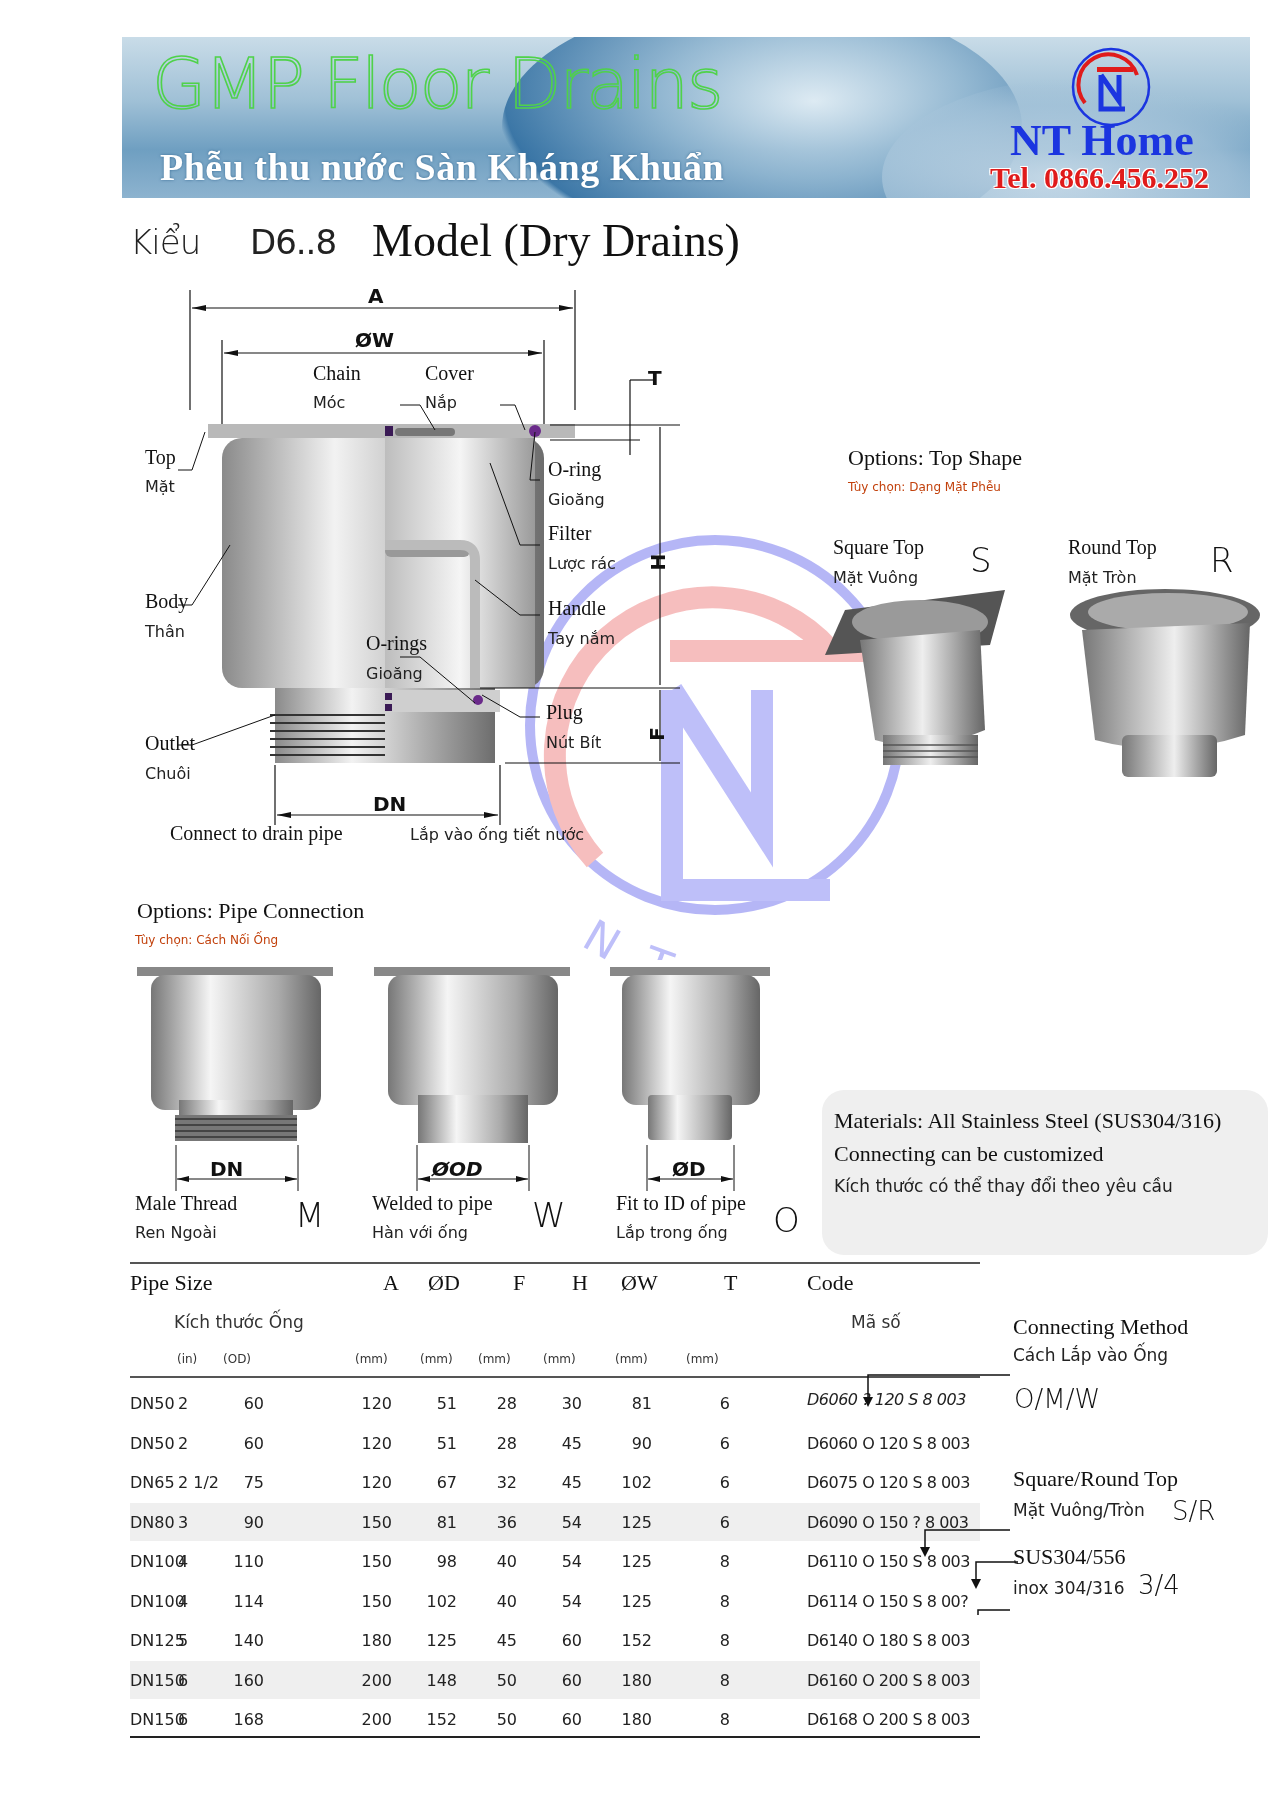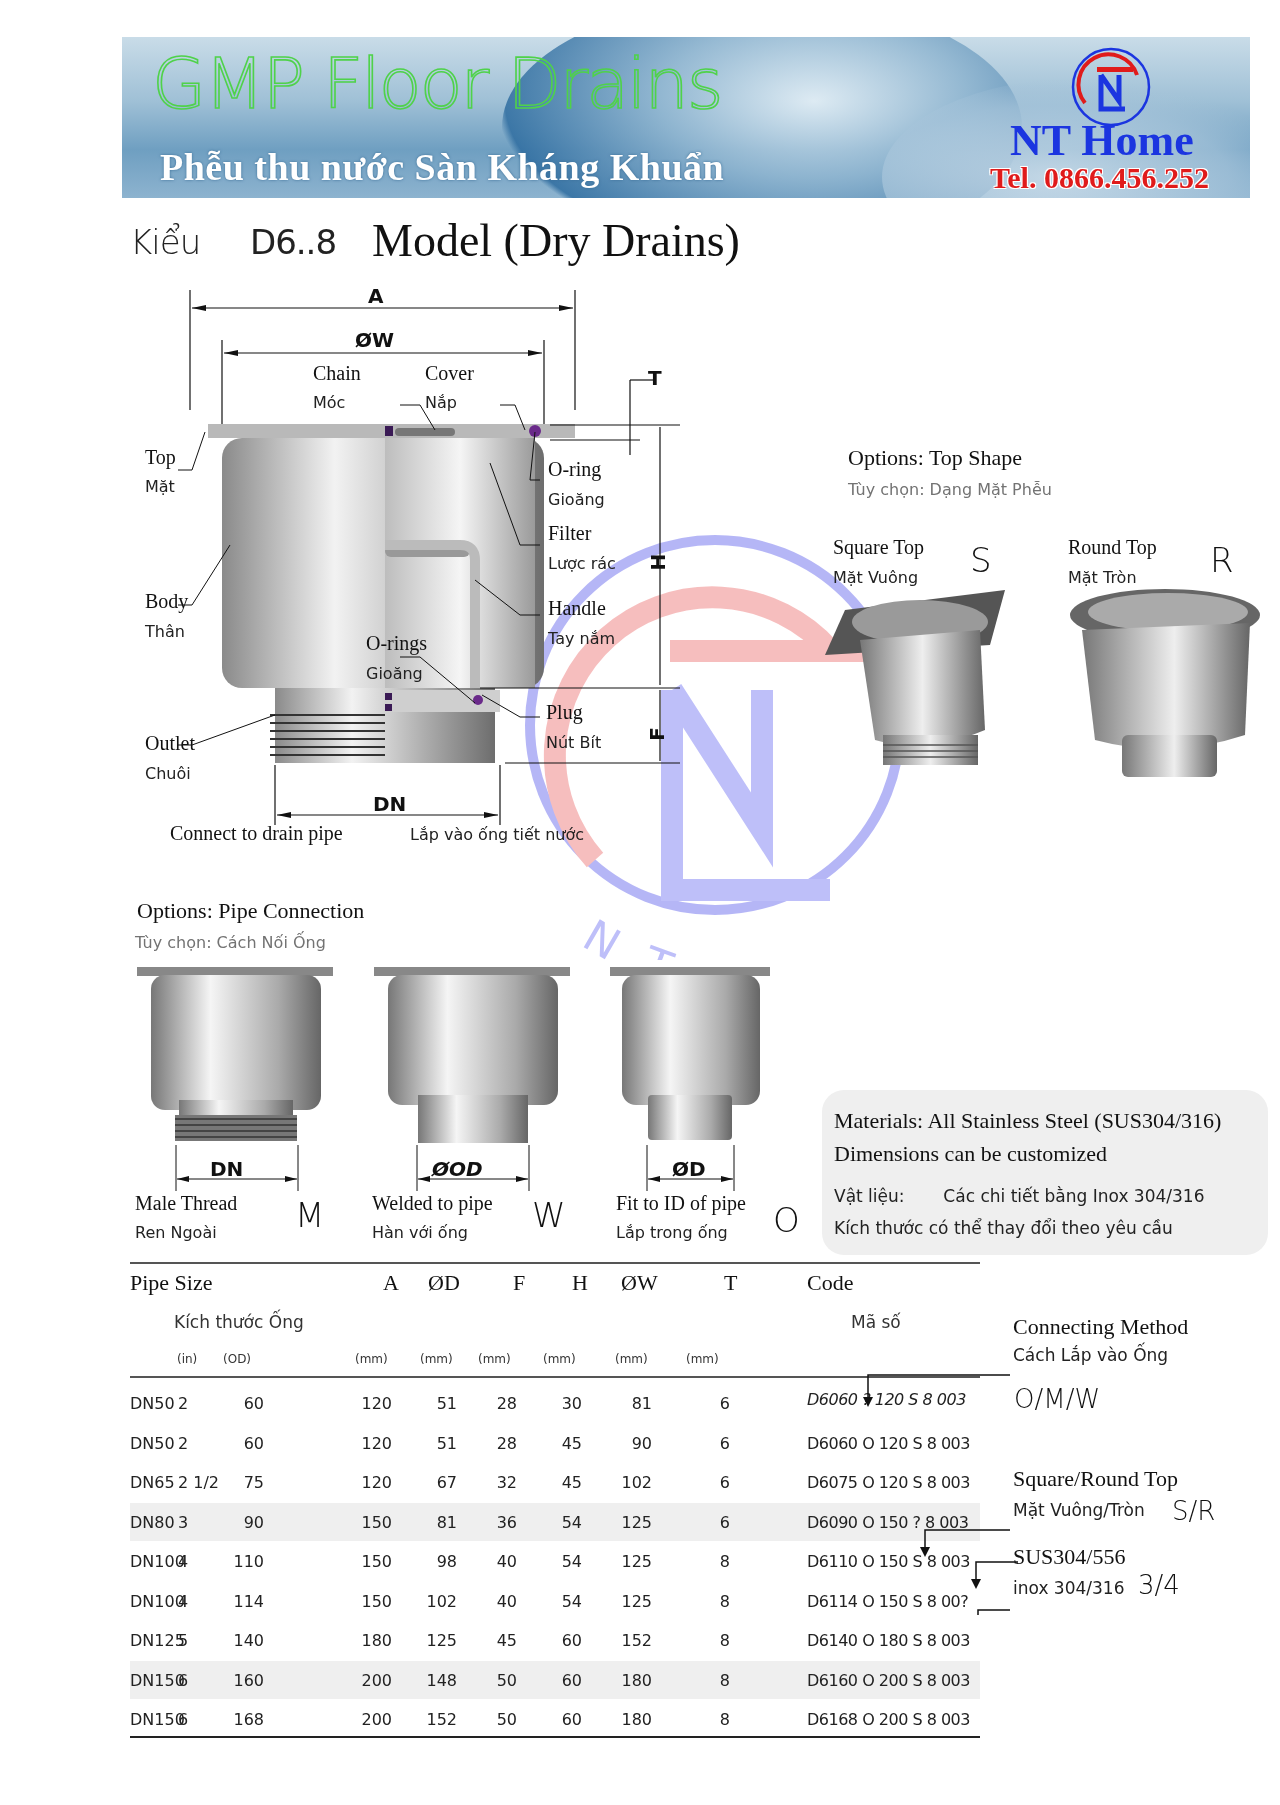--- a/index.html
+++ b/index.html
@@ -27,21 +27,21 @@
   .model-code { left: 250px; top: 222px; font-size: 34px; color:#222; letter-spacing:-1px; }
   .model-title { left: 372px; top: 214px; font-family:"Liberation Serif", serif; font-size: 46px; color:#111; }
 
   
   .lbl-en { font-family:"Liberation Serif", serif; font-size: 20px; color:#111; }
   .lbl-vn { font-family:"DejaVu Sans", sans-serif; font-size: 16px; color:#222; }
   .dim { font-family:"DejaVu Sans", sans-serif; font-weight: bold; font-size: 20px; color:#111; }
 
   
   .opt-title { font-family:"Liberation Serif", serif; font-size: 22px; color:#111; }
-  .opt-sub { font-family:"DejaVu Sans", sans-serif; font-size: 16px; color:#737373; }
+  .opt-sub { font-family:"DejaVu Sans", sans-serif; font-size: 12px; color:#c2410c; }
   .big-letter { font-family:"DejaVu Sans", sans-serif; font-size: 34px; font-weight:300; color:#111; }
 
   
   .materials { left: 822px; top: 1090px; width: 446px; height: 165px; background:#efefef; border-radius: 22px; padding: 14px 12px; }
   .materials .m1 { font-family:"Liberation Serif", serif; font-size: 22px; color:#111; line-height: 33px; white-space:nowrap; }
   .materials .m2 { font-family:"DejaVu Sans", sans-serif; font-size: 17px; color:#222; line-height: 32px; white-space:nowrap; }
 
   
   .tbl { left: 130px; top: 1262px; width: 850px; }
   .tbl .rule { position:absolute; left:0; width:850px; height:2px; background:#555; }
@@ -314,26 +314,21 @@
       <polygon points="87,34 75,31 75,37" fill="#111"></polygon>
   </svg>
   <div class="abs dim" style="left:64px;top:192px;">ØD</div>
   <div class="abs lbl-en" style="left:8px;top:227px;">Fit to ID of pipe</div>
   <div class="abs lbl-vn" style="left:8px;top:258px;">Lắp trong ống</div>
   <div class="abs big-letter" style="left:165px;top:235px;">O</div>
 </div>
 
 <div class="abs materials">
   <div class="m1">Materials: All Stainless Steel (SUS304/316)</div>
-  <div class="m1">Dimensions can be customized</div>
-  <div class="m2" style="margin-top:10px;">
-    <span>Vật liệu:</span>
-    <span style="display:inline-block;width:28px;"></span>
-    <span>Các chi tiết bằng Inox 304/316</span>
-  </div>
+  <div class="m1">Connecting can be customized</div>
   <div class="m2">Kích thước có thể thay đổi theo yêu cầu</div>
 </div>
 
 <div class="abs tbl">
   <div class="rule" style="top:0;"></div>
   <div class="hcell" style="left:0;top:8px;">Pipe Size</div>
   <div class="vcell" style="left:0;top:50px;">Kích thước Ống</div>
   <div class="hcell" style="left:253px;top:8px;">A</div>
   <div class="hcell" style="left:298px;top:8px;">ØD</div>
   <div class="hcell" style="left:383px;top:8px;">F</div>

